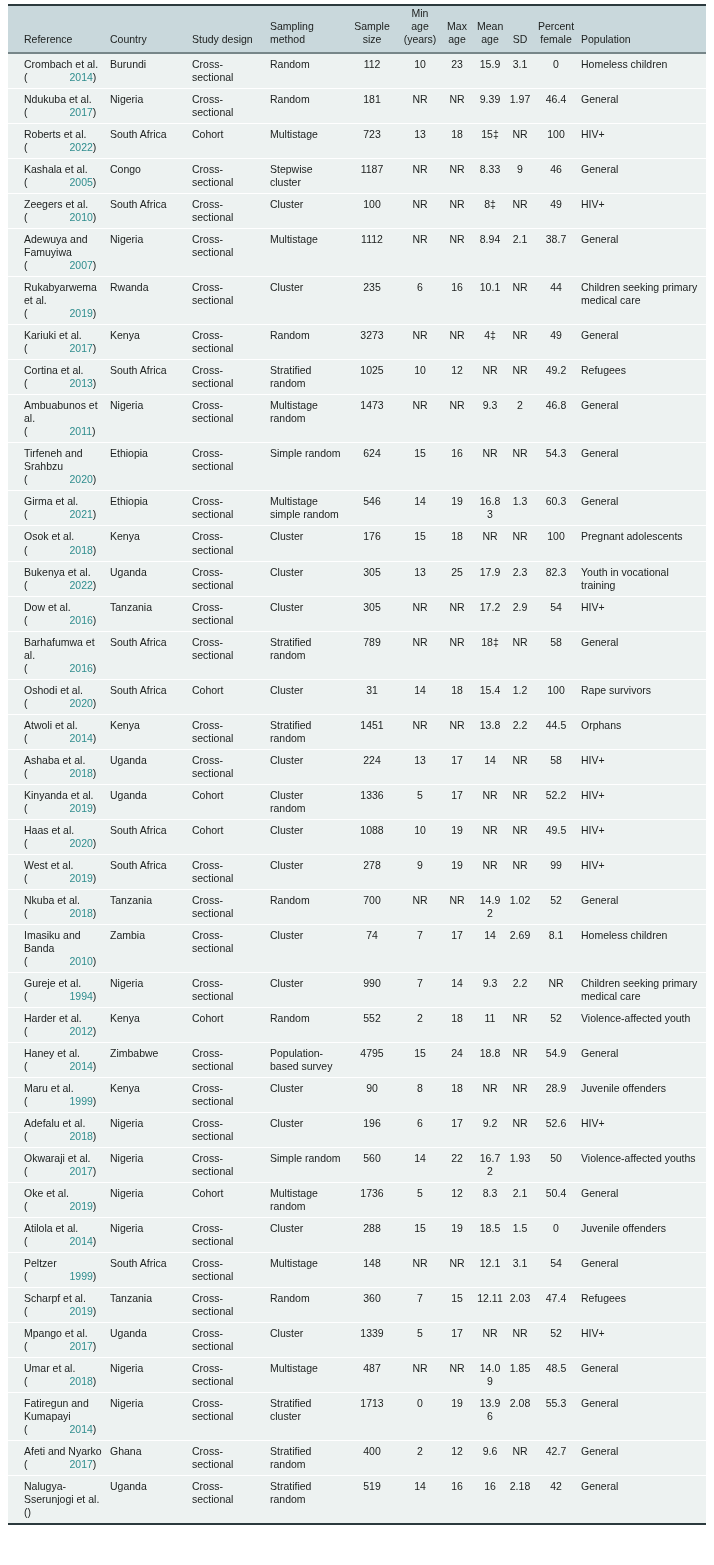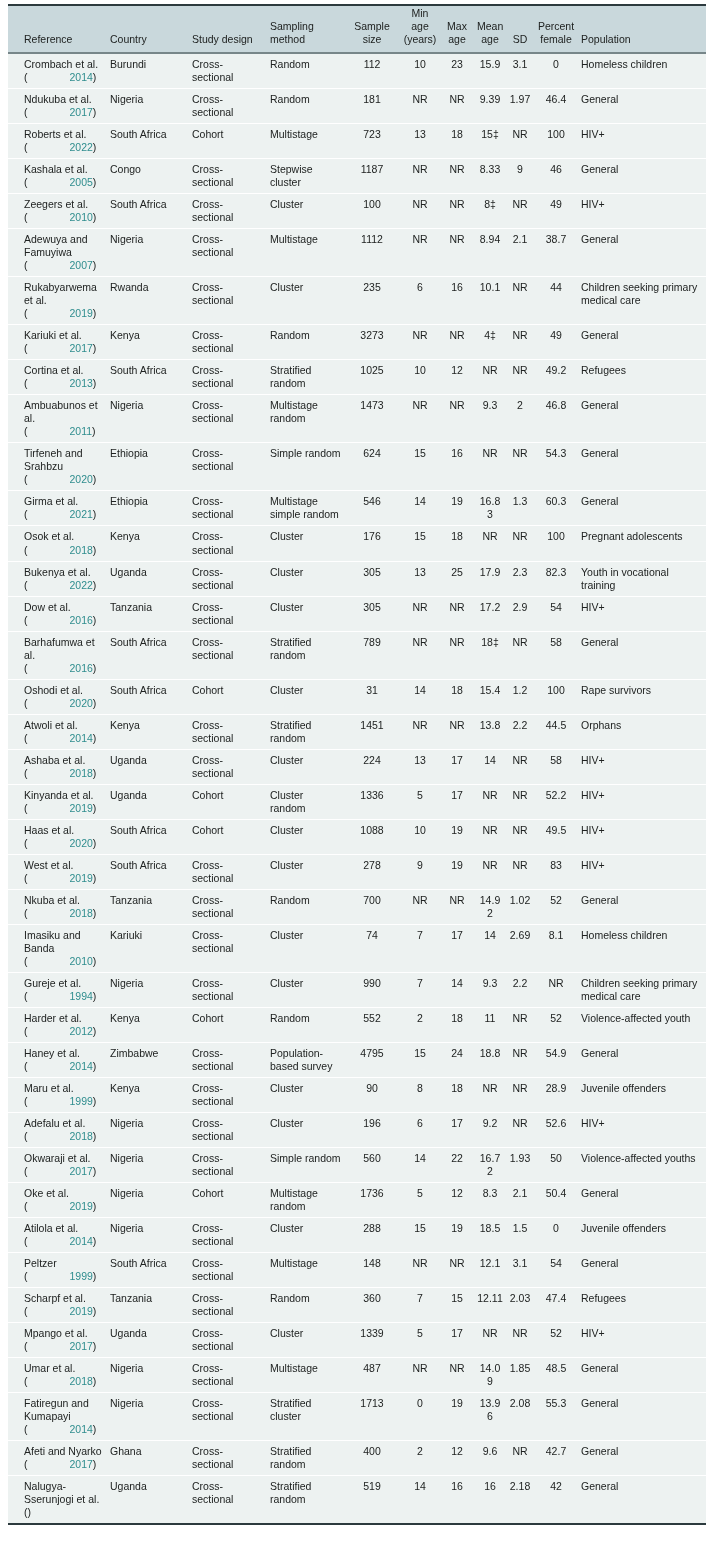--- a/index.html
+++ b/index.html
@@ -337,39 +337,39 @@
         <tr>
           <td><span>West et al.</span> (<span class="year">2019</span>)</td>
           <td>South Africa</td>
           <td>Cross-sectional</td>
           <td>Cluster</td>
           <td class="c">278</td>
           <td class="c">9</td>
           <td class="c">19</td>
           <td class="c">NR</td>
           <td class="c">NR</td>
-          <td class="c">83</td>
+          <td class="c">99</td>
           <td>HIV+</td>
         </tr>
         <tr>
           <td><span>Nkuba et al.</span> (<span class="year">2018</span>)</td>
           <td>Tanzania</td>
           <td>Cross-sectional</td>
           <td>Random</td>
           <td class="c">700</td>
           <td class="c">NR</td>
           <td class="c">NR</td>
           <td class="c">14.92</td>
           <td class="c">1.02</td>
           <td class="c">52</td>
           <td>General</td>
         </tr>
         <tr>
           <td><span>Imasiku and Banda</span> (<span class="year">2010</span>)</td>
-          <td>Kariuki</td>
+          <td>Zambia</td>
           <td>Cross-sectional</td>
           <td>Cluster</td>
           <td class="c">74</td>
           <td class="c">7</td>
           <td class="c">17</td>
           <td class="c">14</td>
           <td class="c">2.69</td>
           <td class="c">8.1</td>
           <td>Homeless children</td>
         </tr>

